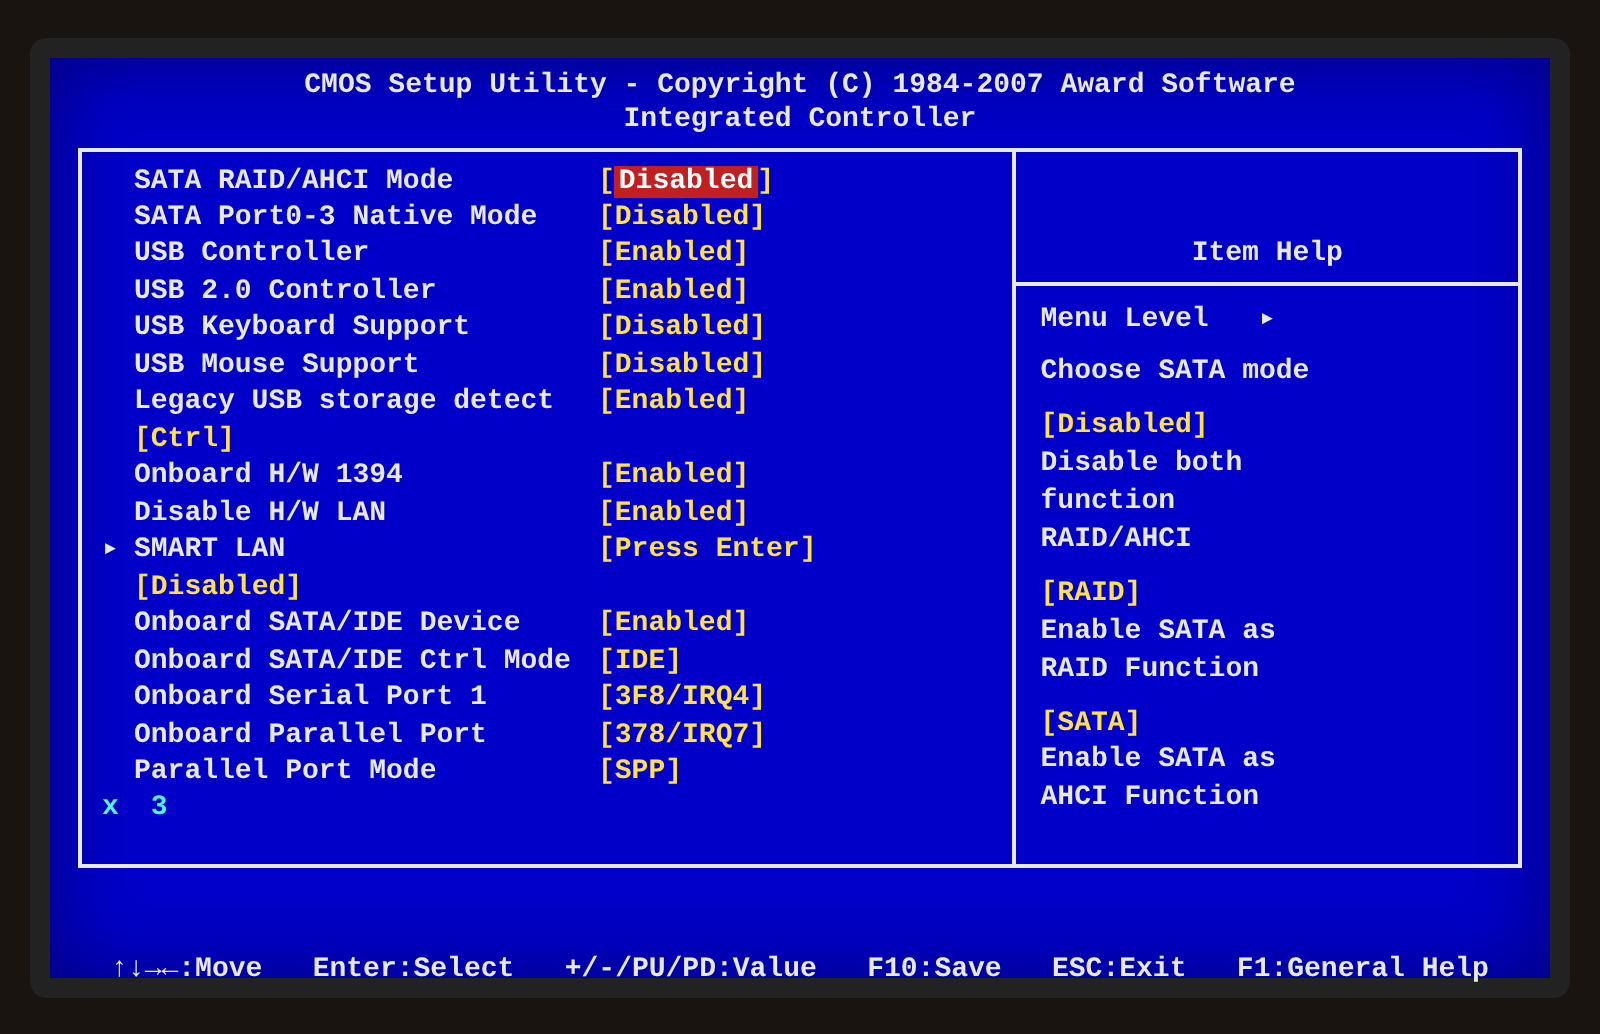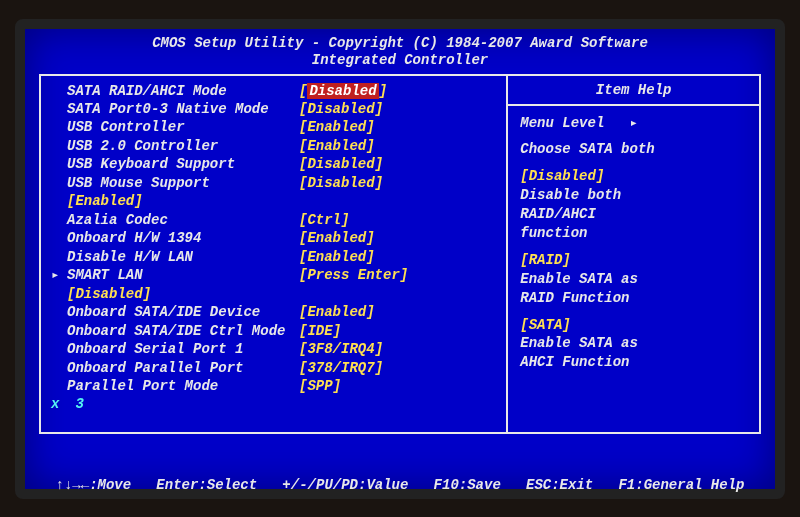--- a/index.html
+++ b/index.html
@@ -18,40 +18,40 @@
   .monitor {
     width: 770px;
     height: 480px;
     background: #0000c8;
     border: 10px solid #222;
     border-radius: 8px;
     box-shadow: inset 0 0 40px rgba(0,0,0,0.4);
     padding: 6px 14px 4px 14px;
     color: #e8e8e8;
     position: relative;
-    font-style: italic;
   }
   .header {
     text-align: center;
     line-height: 1.25;
     margin-bottom: 4px;
   }
   .frame {
     border: 2px solid #e8e8e8;
     display: flex;
     height: 360px;
   }
   .left-pane {
     flex: 1.8;
     border-right: 2px solid #e8e8e8;
     padding: 6px 4px 4px 10px;
   }
   .right-pane {
     flex: 1;
-    padding: 0 0 0 0;
+    padding: 12px 0 0 0;
+    margin-top: 25px;
   }
   .right-title {
     text-align: center;
     padding: 6px 0;
     border-bottom: 2px solid #e8e8e8;
   }
   .right-body {
     padding: 8px 12px;
     line-height: 1.35;
   }
@@ -92,48 +92,48 @@
   <div class="frame">
 
     <div class="left-pane" id="settings-pane">
 
     <div class="row "><span class="marker "></span><span class="label">SATA RAID/AHCI Mode</span><span class="val yellow">[<span class="sel">Disabled</span>]</span></div>
         <div class="row "><span class="marker "></span><span class="label">SATA Port0-3 Native Mode</span><span class="val yellow">[<span>Disabled</span>]</span></div>
         <div class="row "><span class="marker "></span><span class="label">USB Controller</span><span class="val yellow">[<span>Enabled</span>]</span></div>
         <div class="row "><span class="marker "></span><span class="label">USB 2.0 Controller</span><span class="val yellow">[<span>Enabled</span>]</span></div>
         <div class="row "><span class="marker "></span><span class="label">USB Keyboard Support</span><span class="val yellow">[<span>Disabled</span>]</span></div>
         <div class="row "><span class="marker "></span><span class="label">USB Mouse Support</span><span class="val yellow">[<span>Disabled</span>]</span></div>
-        <div class="row "><span class="marker "></span><span class="val yellow">[<span>Enabled</span>]</span></div>
-        <div class="row "><span class="marker "></span><span class="label">Azalia Codec</span><span class="val yellow">[<span>Ctrl</span>]</span></div>
+        <div class="row "><span class="marker "></span><span class="label">Legacy USB storage detect</span><span class="val yellow">[<span>Enabled</span>]</span></div>
+        <div class="row "><span class="marker "></span><span class="val yellow">[<span>Ctrl</span>]</span></div>
         <div class="row "><span class="marker "></span><span class="label">Onboard H/W 1394</span><span class="val yellow">[<span>Enabled</span>]</span></div>
         <div class="row "><span class="marker "></span><span class="label">Disable H/W LAN</span><span class="val yellow">[<span>Enabled</span>]</span></div>
         <div class="row "><span class="marker ">▸</span><span class="label">SMART LAN</span><span class="val yellow">[<span>Press Enter</span>]</span></div>
         <div class="row "><span class="marker "></span><span class="val yellow">[<span>Disabled</span>]</span></div>
         <div class="row "><span class="marker "></span><span class="label">Onboard SATA/IDE Device</span><span class="val yellow">[<span>Enabled</span>]</span></div>
         <div class="row "><span class="marker "></span><span class="label">Onboard SATA/IDE Ctrl Mode</span><span class="val yellow">[<span>IDE</span>]</span></div>
         <div class="row "><span class="marker "></span><span class="label">Onboard Serial Port 1</span><span class="val yellow">[<span>3F8/IRQ4</span>]</span></div>
         <div class="row "><span class="marker "></span><span class="label">Onboard Parallel Port</span><span class="val yellow">[<span>378/IRQ7</span>]</span></div>
         <div class="row "><span class="marker "></span><span class="label">Parallel Port Mode</span><span class="val yellow">[<span>SPP</span>]</span></div>
         <div class="row cyan"><span class="marker x-mark">x</span><span class="val "> <span>3</span></span></div>
       </div>
 
     <div class="right-pane">
       <div class="right-title">Item Help</div>
       <div class="right-body">
         <div class="help-block">
           <span>Menu Level</span>&nbsp;&nbsp;
           <span class="tri"></span>
         </div>
-        <div class="help-block">Choose SATA both</div>
+        <div class="help-block">Choose SATA mode</div>
         <div id="help-blocks">
             <div class="help-block">
               <div class="yellow">[Disabled]</div>
               <div>Disable both</div>
+              <div>function</div>
               <div>RAID/AHCI</div>
-              <div>function</div>
             </div>
             <div class="help-block">
               <div class="yellow">[RAID]</div>
               <div>Enable SATA as</div>
               <div>RAID Function</div>
             </div>
             <div class="help-block">
               <div class="yellow">[SATA]</div>
               <div>Enable SATA as</div>
               <div>AHCI Function</div>

